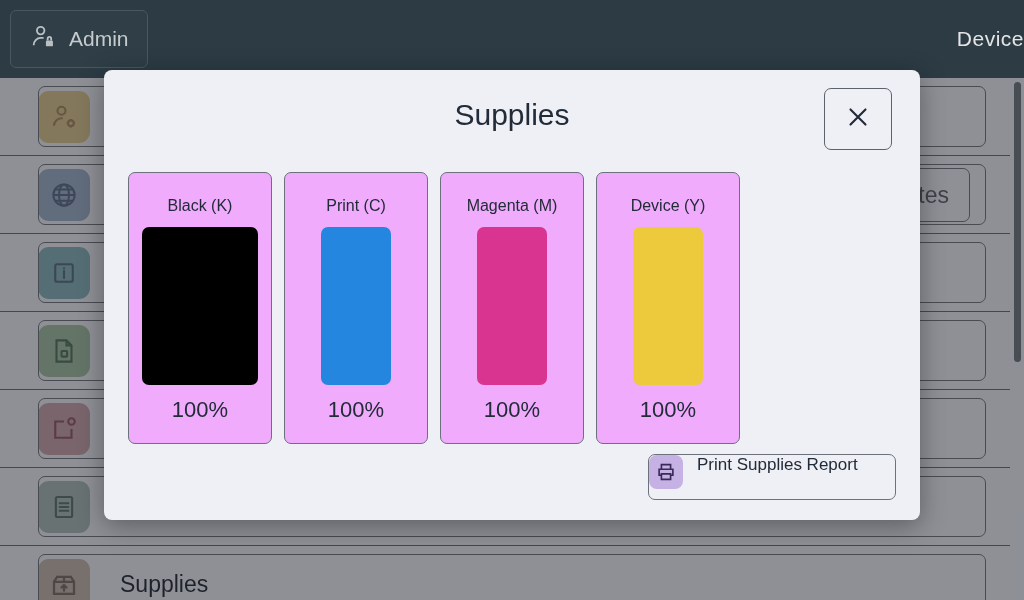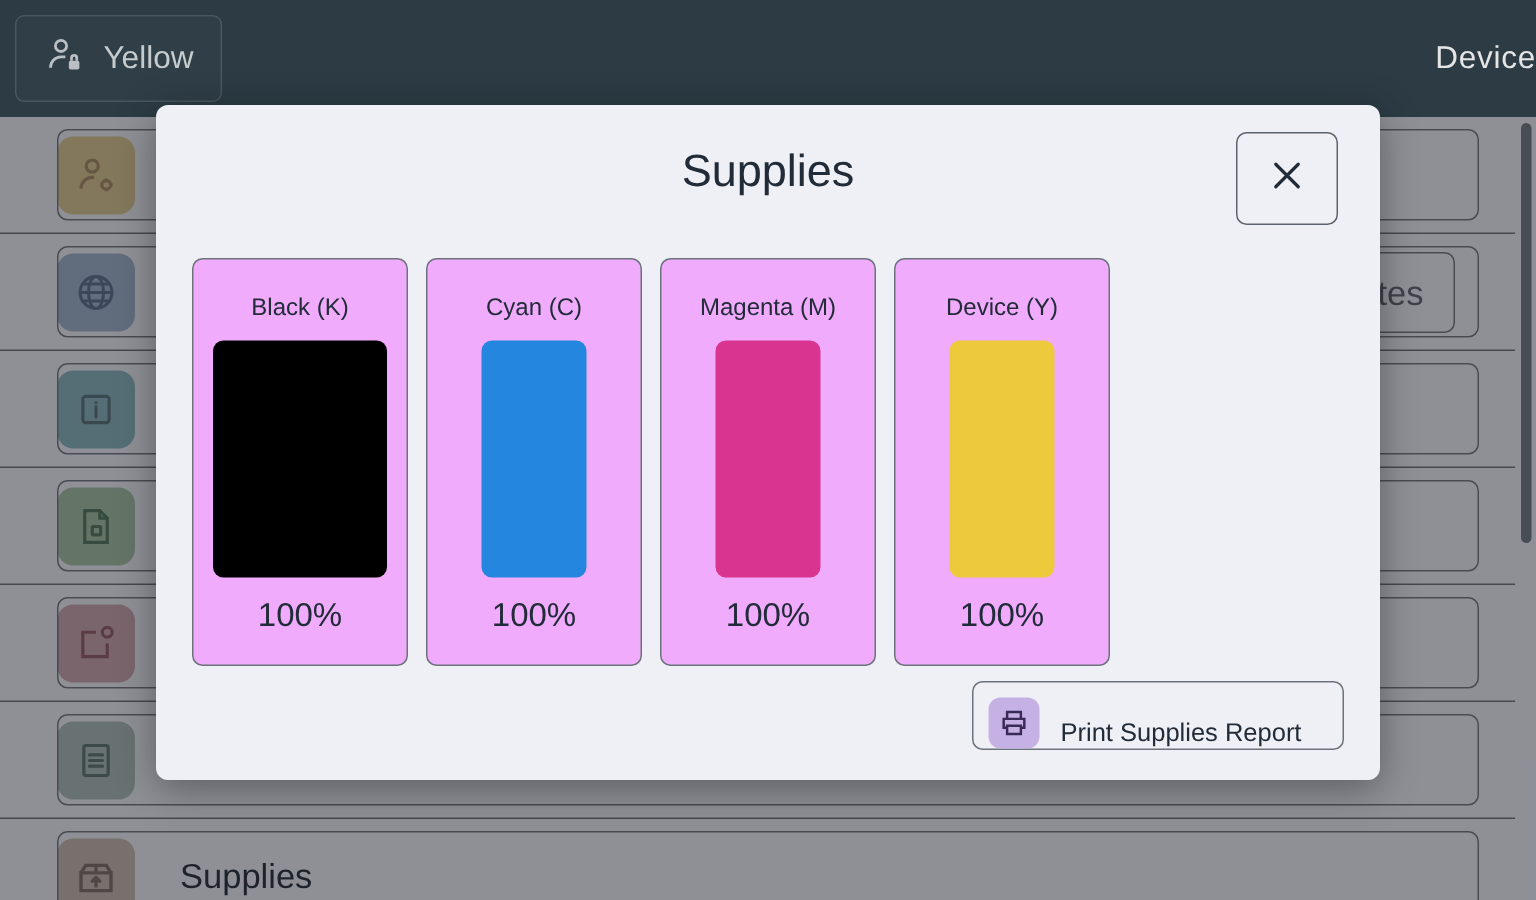--- a/index.html
+++ b/index.html
@@ -110,21 +110,21 @@
     width: 92px; height: 92px; border-radius: 14px;
     background: #cbb8a8;
     display: flex; align-items: center; justify-content: center;
   }
 
   .report-btn {
     position: absolute; right: 24px; bottom: 20px;
     width: 248px; height: 46px;
     border: 1px solid #6b727c; border-radius: 7px;
     background: #eff0f6;
-    display: flex; align-items: flex-end; gap: 14px; padding-left: 10px;
+    display: flex; align-items: flex-start; gap: 14px; padding-left: 0;
   }
   .report-icon {
     width: 34px; height: 34px; border-radius: 8px;
     background: #c5b1e3; display: flex; align-items: center; justify-content: center;
     flex: none;
   }
   .report-label { font-size: 17px; color: #222b38; }
 </style>
 </head>
 <body>
@@ -221,21 +221,21 @@
   <div class="topbar">
     <div class="admin-btn">
       <span>
         <svg width="28" height="28" viewBox="0 0 24 24" fill="none" stroke="#b9bfc2" stroke-width="1.6">
           <circle cx="10" cy="6.5" r="3.2"></circle>
             <path d="M4 19c0-3.4 2.7-6.2 6-6.2h2.5"></path>
           <rect x="14.5" y="15" width="6" height="5" rx="1" fill="#b9bfc2" stroke="none"></rect>
           <path d="M16 15v-1.6a1.5 1.5 0 0 1 3 0V15"></path>
         </svg>
       </span>
-      <span class="admin-label">Yellow</span>
+      <span class="admin-label">Admin</span>
     </div>
     <div class="topbar-title">Device</div>
   </div>
 
   <div class="modal">
     <div class="modal-title">Supplies</div>
     <div class="close-btn">
       <span>
         <svg width="30" height="30" viewBox="0 0 24 24" fill="none" stroke="#222b38" stroke-width="1.7" stroke-linecap="round">
           <path d="M6 6l12 12M18 6L6 18"></path>
@@ -247,21 +247,21 @@
 
       <div class="card">
         <div class="card-title">Black (K)</div>
         <div class="bar-area">
           <div class="bar" style="width:116px;height:158px;background:#000000"></div>
         </div>
         <div class="card-pct">100%</div>
       </div>
 
       <div class="card">
-        <div class="card-title">Cyan (C)</div>
+        <div class="card-title">Print (C)</div>
         <div class="bar-area">
           <div class="bar" style="width:70px;height:158px;background:#2586e0"></div>
         </div>
         <div class="card-pct">100%</div>
       </div>
 
       <div class="card">
         <div class="card-title">Magenta (M)</div>
         <div class="bar-area">
           <div class="bar" style="width:70px;height:158px;background:#d9348f"></div>

